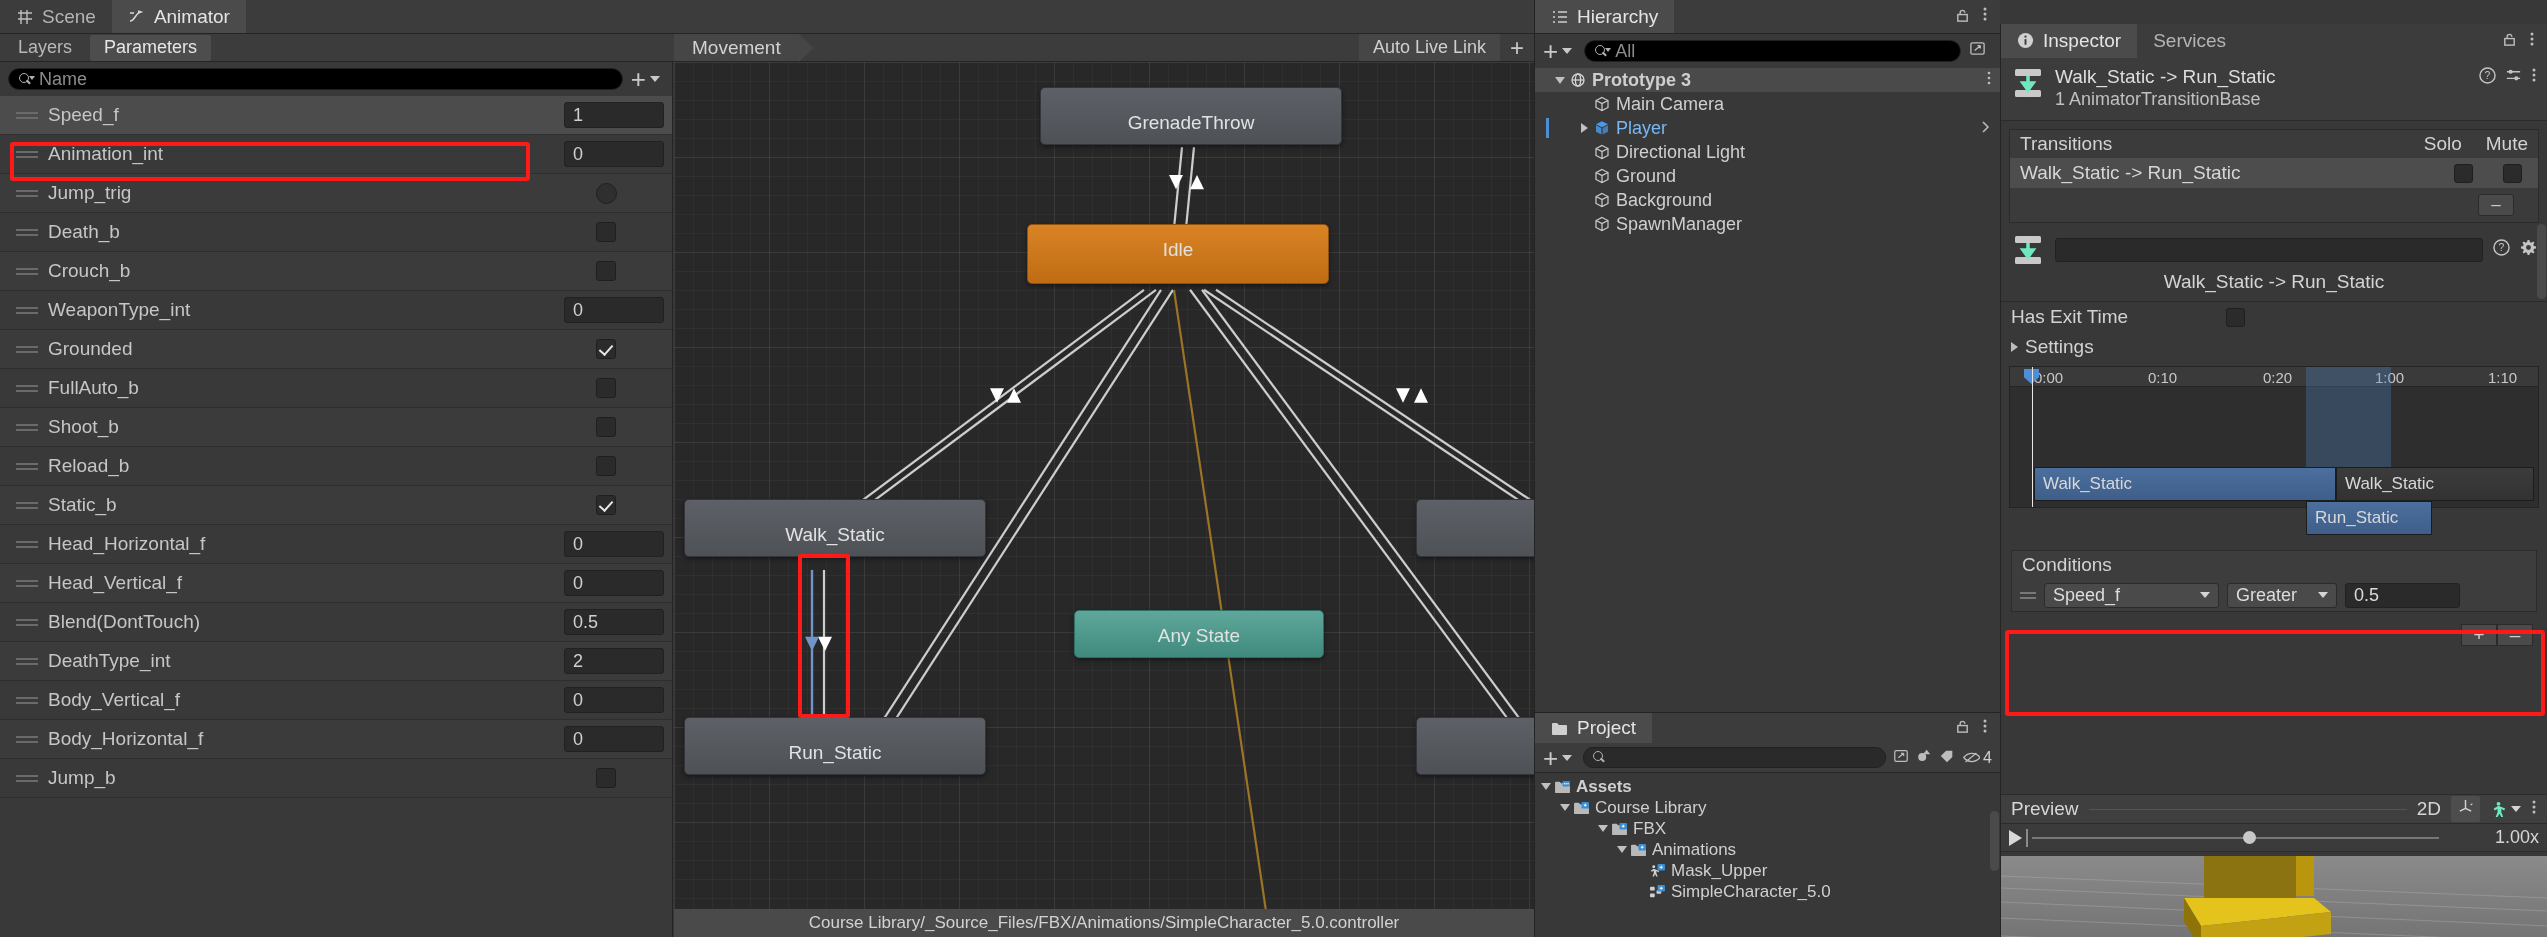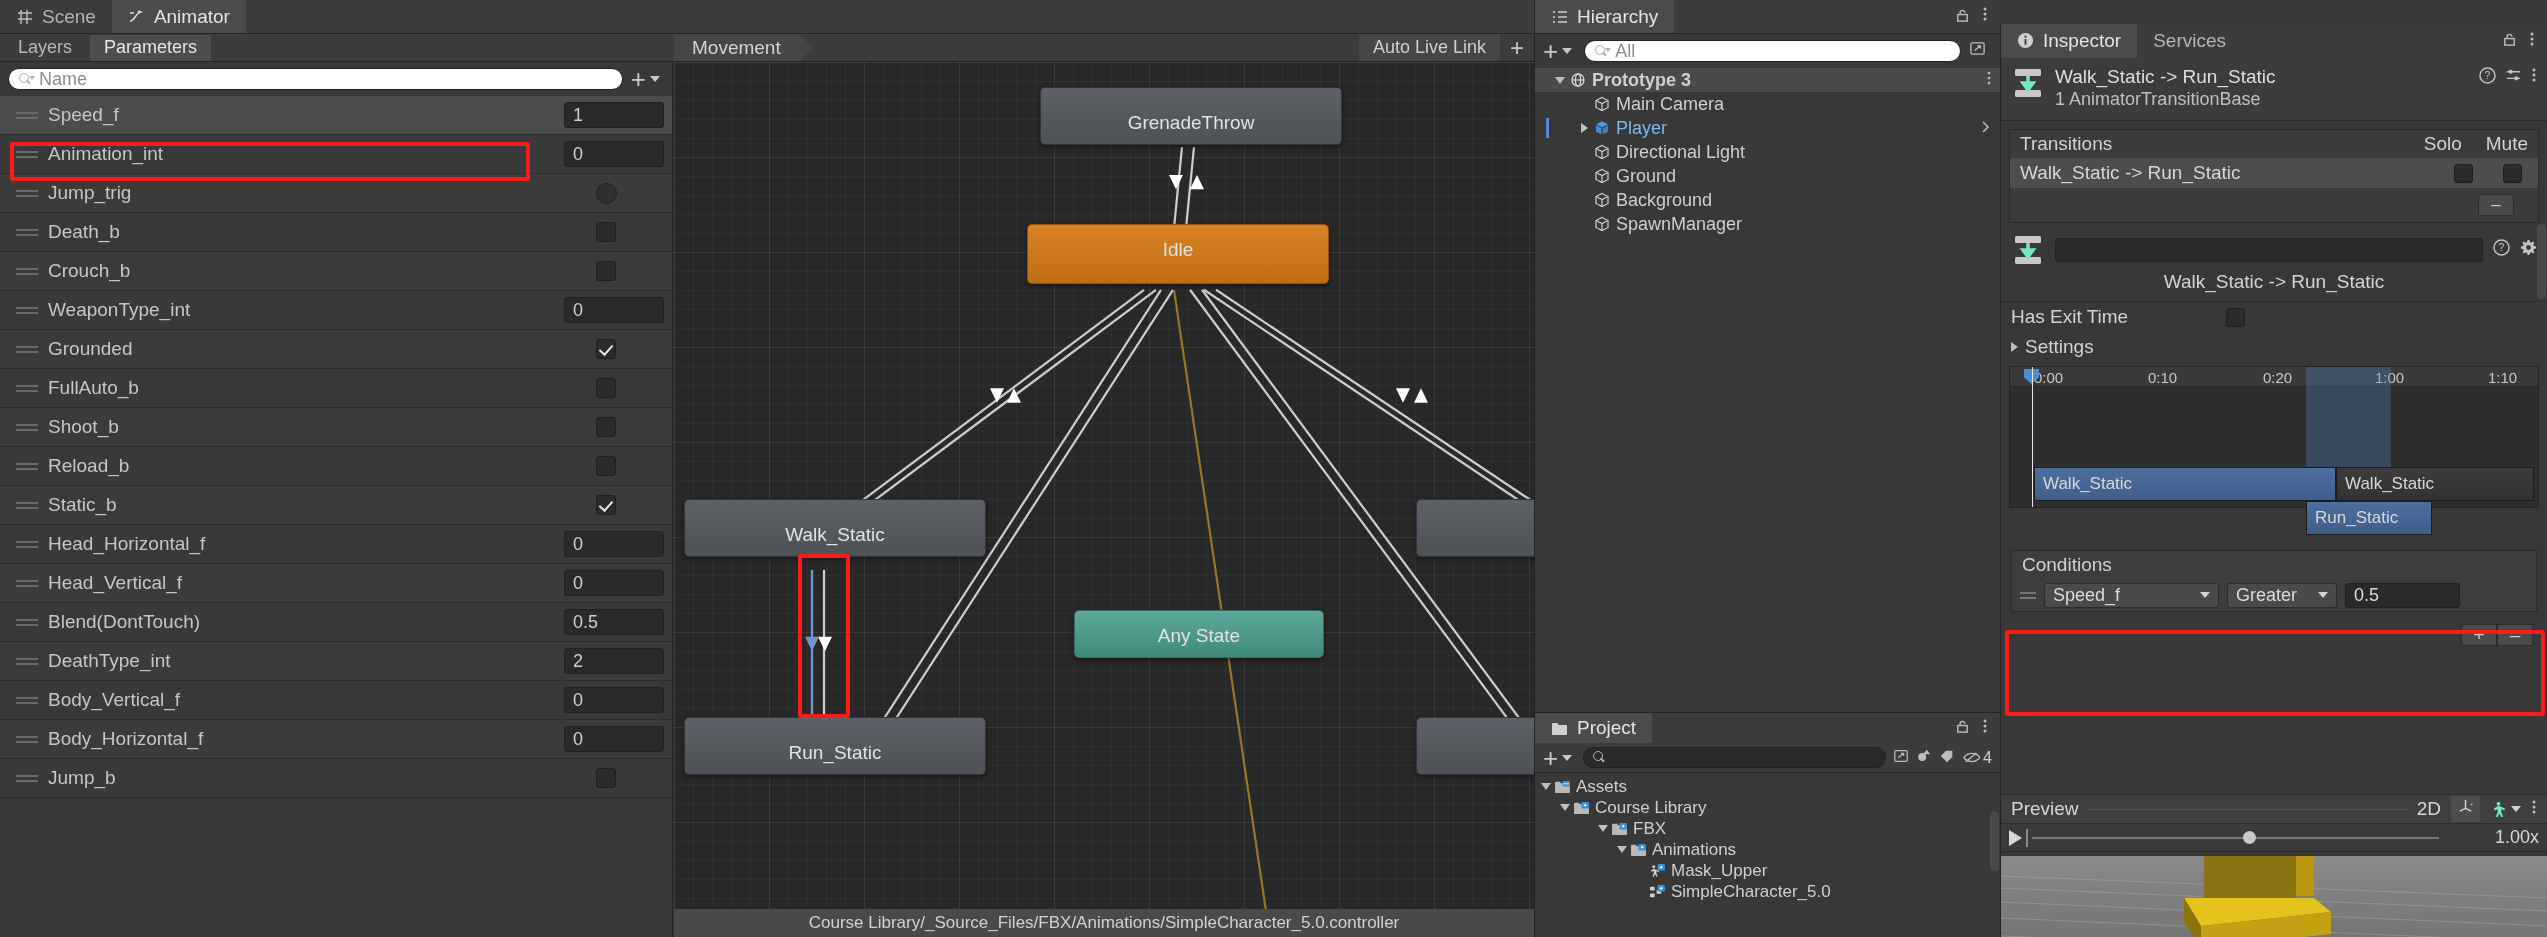--- a/index.html
+++ b/index.html
@@ -25,21 +25,21 @@
   #animator .tabstrip { border-bottom:1px solid #252525; }
 
   .subtoolbar { height:28px; background:#3c3c3c; display:flex; align-items:center;
                 border-bottom:1px solid #252525; }
   .subtab { padding:2px 14px 3px; font-size:18px; color:#b8b8b8; margin-left:4px; border-radius:2px;}
   .subtab.active { background:#4d4d4d; color:#e6e6e6; }
 
   .paramcol { position:absolute; left:0; top:62px; width:673px; bottom:0; background:#393939;
               border-right:1px solid #242424; }
   .searchrow { height:34px; display:flex; align-items:center; padding:0 8px; gap:8px; background:#393939;}
-  .searchbox { flex:1; height:22px; background:#ffffff; border:1px solid #212121; border-radius:11px;
+  .searchbox { flex:1; height:22px; background:#000000; border:1px solid #212121; border-radius:11px;
                display:flex; align-items:center; padding:0 10px; gap:7px; color:#8c8c8c; font-size:18px;}
   .magnifier { width:13px; height:13px; position:relative; flex:none;}
   .magnifier::before{content:"";position:absolute;left:0;top:0;width:8px;height:8px;border:1.6px solid #b0b0b0;border-radius:50%;}
   .magnifier::after{content:"";position:absolute;left:7px;top:8px;width:5px;height:1.6px;background:#b0b0b0;transform:rotate(45deg);}
   .magnifier .carat{position:absolute;left:10px;top:3px;width:0;height:0;border-left:3px solid transparent;border-right:3px solid transparent;border-top:4px solid #b0b0b0;}
   .plusdrop { display:flex; align-items:center; gap:4px; color:#c9c9c9; padding-right:4px;}
   .plusdrop .plus { font-size:26px; line-height:18px; font-weight:400;}
   .plusdrop .dn { width:0;height:0;border-left:5px solid transparent;border-right:5px solid transparent;border-top:6px solid #c9c9c9; }
   .eye { width:26px; height:18px; position:relative; margin-right:10px;}
   .eye svg{display:block}
@@ -735,21 +735,21 @@
           </span>
           <span style="display: inline-flex; margin: 0px 5px 0px 2px; flex: 0 0 auto;">
             <svg viewBox="0 0 18 15" width="17" height="14">
               <path d="M1 3a1 1 0 011-1h4l1.6 1.6H16a1 1 0 011 1V13a1 1 0 01-1 1H2a1 1 0 01-1-1z" fill="#b9b9b9"></path>
               <rect x="9" y="1" width="8" height="6" rx="1" fill="#3a8fd4"></rect>
               <circle cx="11" cy="4" r=".8" fill="#fff"></circle>
               <circle cx="13" cy="4" r=".8" fill="#fff"></circle>
               <circle cx="15" cy="4" r=".8" fill="#fff"></circle>
             </svg>
           </span>
-          <span style="font-weight: normal;">Assets</span>
+          <span style="font-weight: bold;">Assets</span>
         </div>
         <div class="ptrow" style="padding-left: 23px;">
           <span style="width: 13px; display: inline-flex; justify-content: center; flex: 0 0 auto;">
             <span class="arrow down"></span>
           </span>
           <span style="display: inline-flex; margin: 0px 5px 0px 2px; flex: 0 0 auto;">
             <svg viewBox="0 0 18 15" width="17" height="14">
               <path d="M1 3a1 1 0 011-1h4l1.6 1.6H16a1 1 0 011 1V13a1 1 0 01-1 1H2a1 1 0 01-1-1z" fill="#b9b9b9"></path>
               <rect x="9" y="1" width="8" height="7" rx="1" fill="#3a8fd4"></rect>
               <path d="M13 3v3M11.5 4.5h3" stroke="#fff" stroke-width="1.2"></path>

